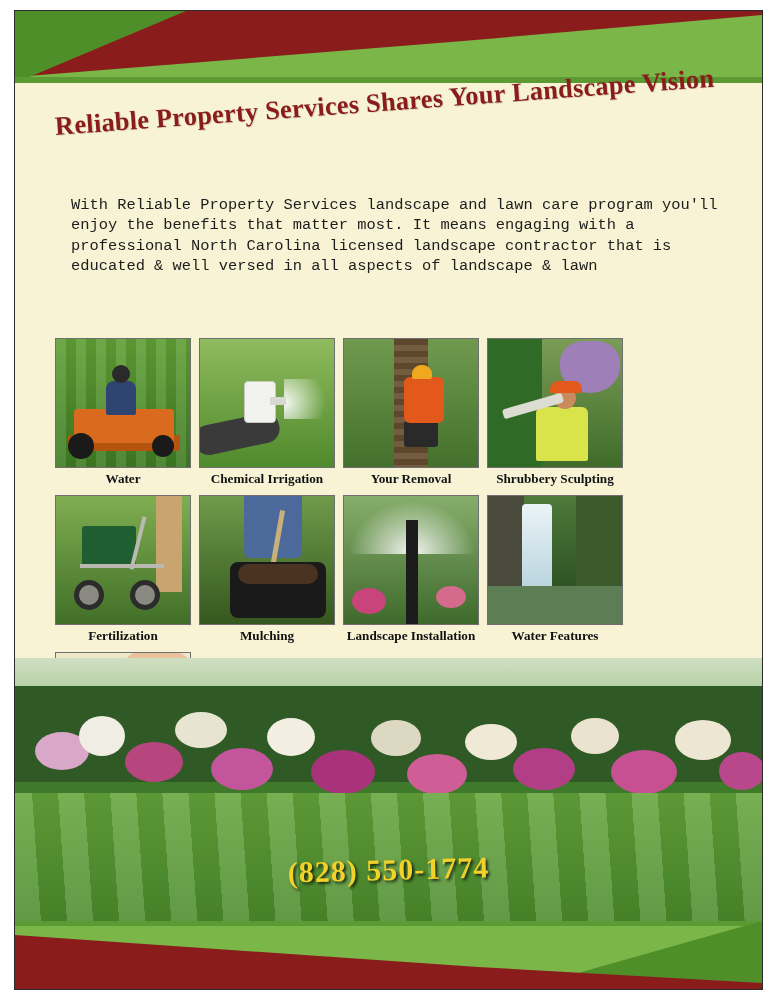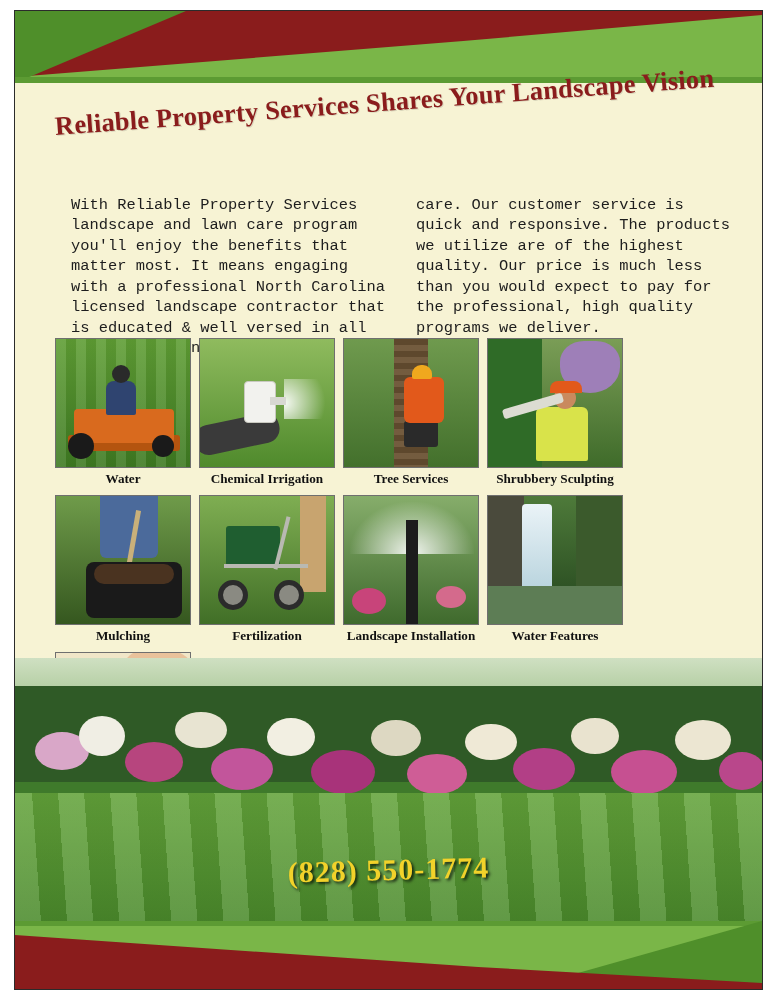--- a/index.html
+++ b/index.html
@@ -313,21 +313,20 @@
       <div class="green-wedge"></div>
       <div class="dark-strip"></div>
     </div>
 
     <div class="content">
 
       <div class="headline">Reliable Property Services Shares Your Landscape Vision</div>
 
       <div class="body-cols">
         <p>With Reliable Property Services landscape and lawn care program you'll enjoy the benefits that matter most. It means engaging with a professional North Carolina licensed landscape contractor that is educated &amp; well versed in all aspects of landscape &amp; lawn</p>
-        <p>care. Our customer service is quick and responsive. The products we utilize are of the highest quality. Our price is much less than you would expect to pay for the professional, high quality programs we deliver.</p>
       </div>
 
       <div class="grid">
 
         <div class="cell">
           <div class="thumb sc-mow">
             <div class="ground"></div>
               <div class="stripes"></div>
             <div class="deck"></div>
               <div class="mower"></div>
@@ -350,56 +349,56 @@
         </div>
 
         <div class="cell">
           <div class="thumb sc-tree">
             <div class="trunk"></div>
               <div class="bark"></div>
             <div class="leg"></div>
               <div class="worker"></div>
               <div class="helmet"></div>
           </div>
-          <div class="caption">Tree Services</div>
+          <div class="caption">Your Removal</div>
         </div>
 
         <div class="cell">
           <div class="thumb sc-shrub">
             <div class="hedge"></div>
               <div class="flowers"></div>
             <div class="vest"></div>
               <div class="head2"></div>
               <div class="helm2"></div>
             <div class="trimmer"></div>
           </div>
           <div class="caption">Shrubbery Sculpting</div>
         </div>
 
 
         <div class="cell">
-          <div class="thumb sc-mulch">
-            <div class="jeans"></div>
-              <div class="fork"></div>
-            <div class="tub"></div>
-              <div class="soil"></div>
-          </div>
-          <div class="caption">Mulching</div>
-        </div>
-
-        <div class="cell">
           <div class="thumb sc-fert">
             <div class="legs"></div>
             <div class="hopper"></div>
               <div class="frame"></div>
               <div class="bar"></div>
             <div class="w1"></div>
               <div class="w2"></div>
           </div>
           <div class="caption">Fertilization</div>
+        </div>
+
+        <div class="cell">
+          <div class="thumb sc-mulch">
+            <div class="jeans"></div>
+              <div class="fork"></div>
+            <div class="tub"></div>
+              <div class="soil"></div>
+          </div>
+          <div class="caption">Mulching</div>
         </div>
 
         <div class="cell">
           <div class="thumb sc-irr">
             <div class="spray2"></div>
               <div class="post"></div>
             <div class="fl1"></div>
               <div class="fl2"></div>
           </div>
           <div class="caption">Landscape Installation</div>

